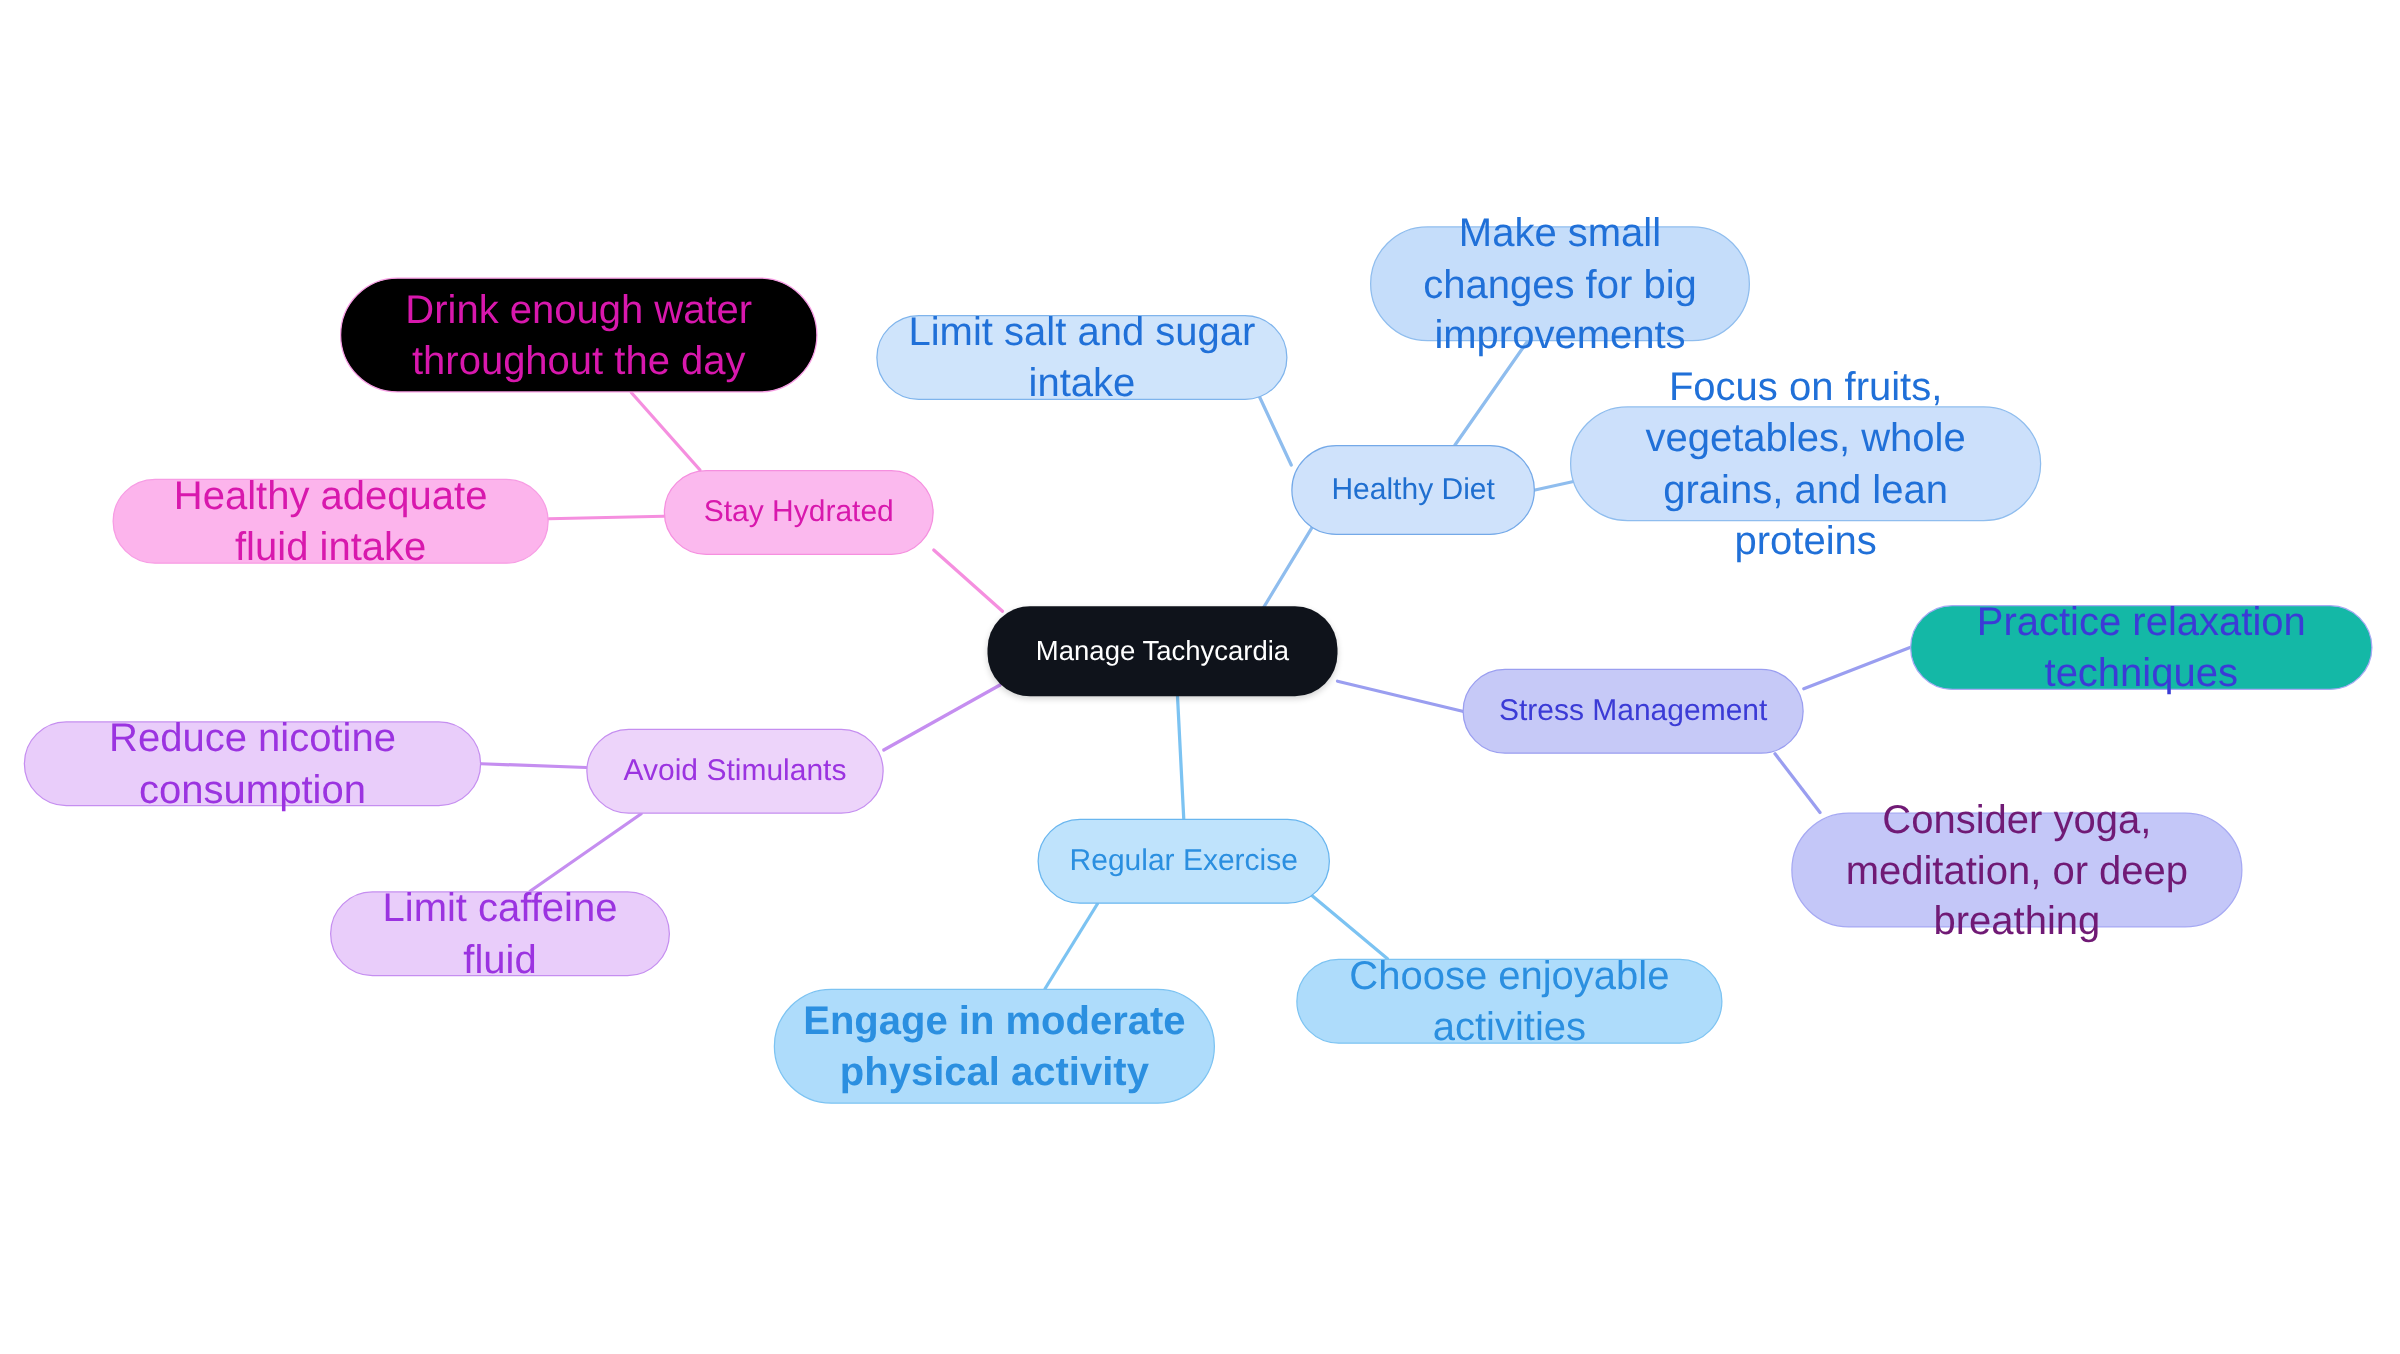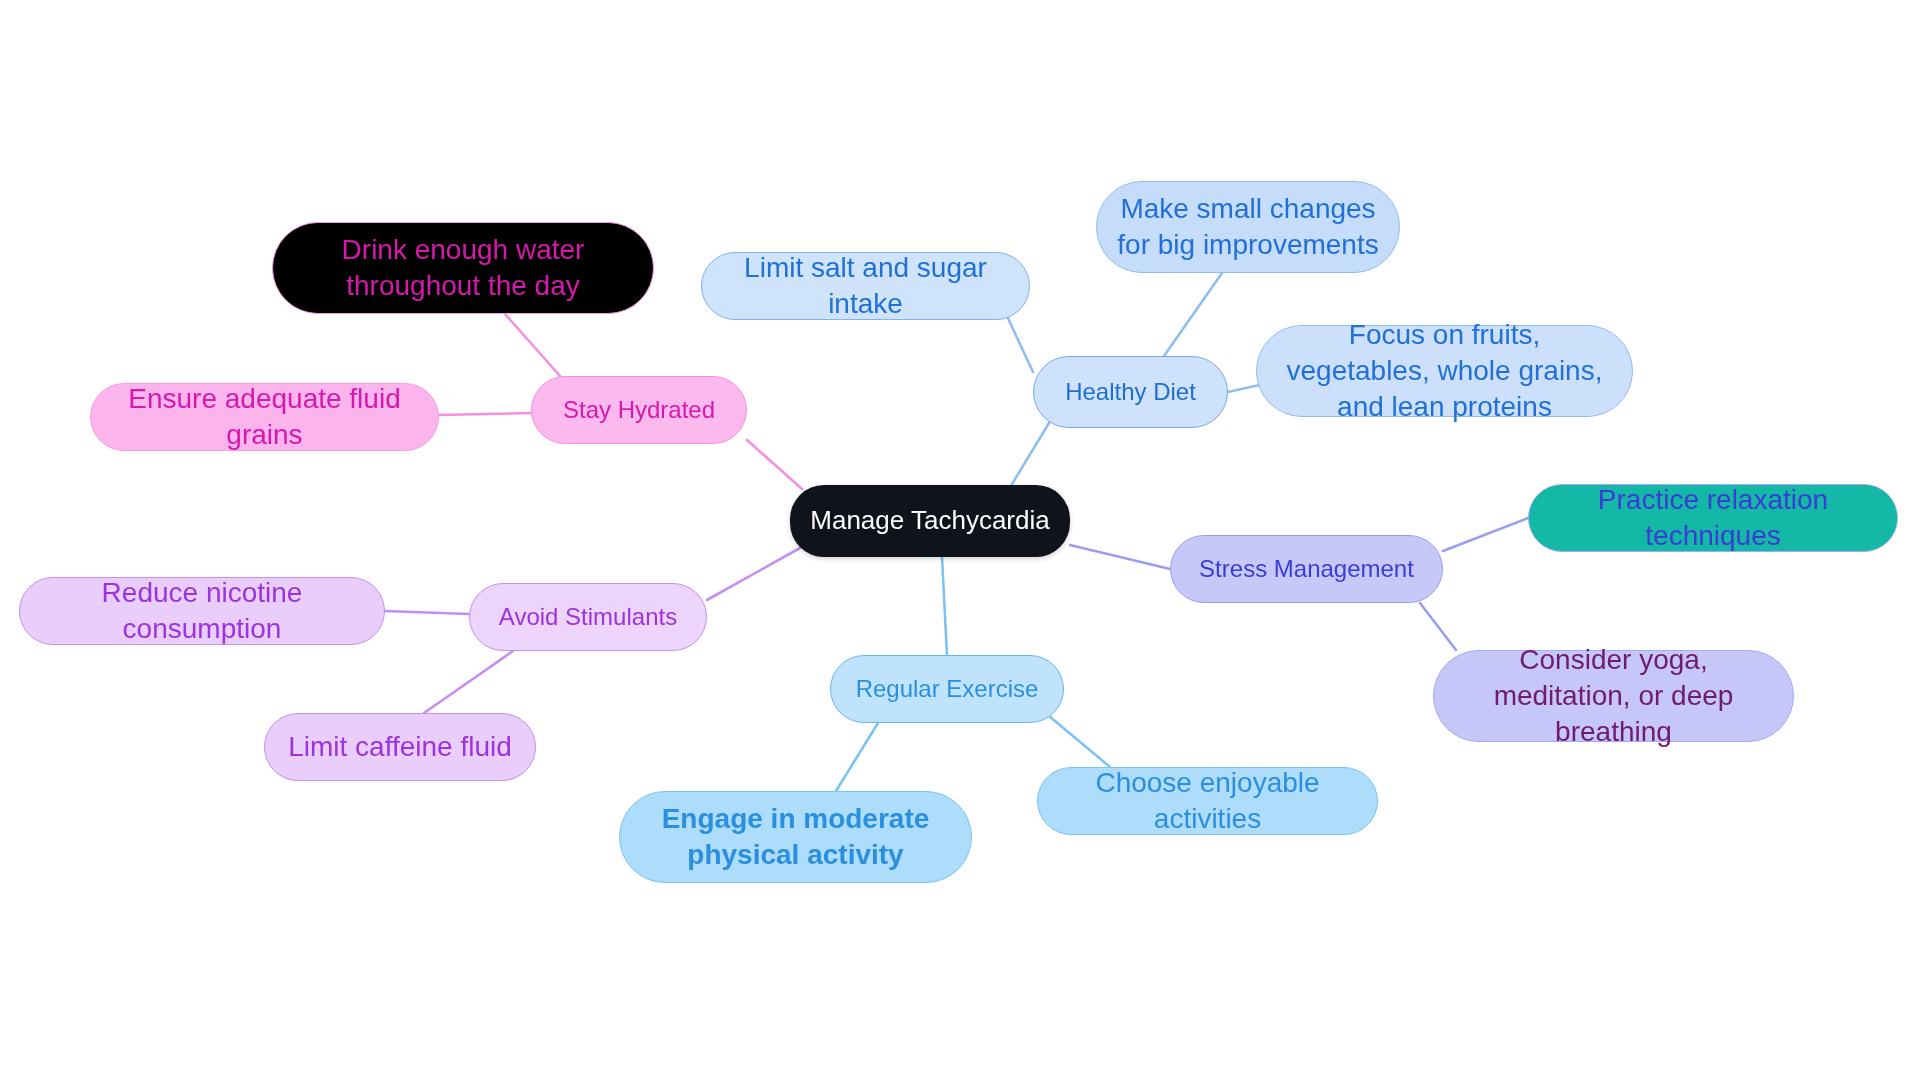--- a/index.html
+++ b/index.html
@@ -42,30 +42,30 @@
   }
   .node-label {
     display: block;
     white-space: pre-line;
   }
   .node.root {
     background: #0f131b;
     color: #ffffff;
     border: none;
     border-radius: 34px;
-    font-size: 26px;
+    font-size: 22px;
     box-shadow: 0 2px 5px rgba(0,0,0,0.18);
   }
   .node.branch {
     font-size: 24px;
     border-width: 1.6px;
     border-style: solid;
   }
   .node.leaf {
-    font-size: 28px;
+    font-size: 32px;
     border-width: 1.6px;
     border-style: solid;
   }
 </style>
 </head>
 <body>
 
 <div id="mindmap-canvas">
   <svg id="edge-layer" viewBox="0 0 1920 1083">
       <line x1="1006" y1="494" x2="1069" y2="390" stroke="#8fbdee" stroke-width="2.6" stroke-linecap="round"></line>
@@ -110,21 +110,21 @@
       <div class="node leaf" style="left: 19px; top: 577px; width: 366px; height: 68px; background: rgb(233, 205, 250); color: rgb(155, 51, 224); border-color: rgb(197, 142, 240);">
         <span class="node-label">Reduce nicotine consumption</span>
       </div>
       <div class="node leaf" style="left: 264px; top: 713px; width: 272px; height: 68px; background: rgb(233, 205, 250); color: rgb(155, 51, 224); border-color: rgb(197, 142, 240);">
         <span class="node-label">Limit caffeine fluid</span>
       </div>
       <div class="node leaf" style="left: 272px; top: 222px; width: 382px; height: 92px; background: #000000; color: rgb(216, 24, 173); border-color: rgb(247, 156, 228);">
         <span class="node-label">Drink enough water throughout the day</span>
       </div>
       <div class="node leaf" style="left: 90px; top: 383px; width: 349px; height: 68px; background: rgb(252, 180, 236); color: rgb(216, 24, 173); border-color: rgb(247, 156, 228);">
-        <span class="node-label">Ensure adequate fluid grains</span>
+        <span class="node-label">Healthy adequate fluid intake</span>
       </div>
       <div class="node branch" style="left: 1033px; top: 356px; width: 195px; height: 72px; background: rgb(207, 226, 251); color: rgb(31, 111, 208); border-color: rgb(116, 169, 232); text-align: right;">
         <span class="node-label">Healthy Diet</span>
       </div>
       <div class="node branch" style="left: 1170px; top: 535px; width: 273px; height: 68px; background: rgb(198, 201, 247); color: rgb(59, 59, 214); border-color: rgb(154, 158, 240);">
         <span class="node-label">Stress Management</span>
       </div>
       <div class="node branch" style="left: 830px; top: 655px; width: 234px; height: 68px; background: rgb(191, 227, 252); color: rgb(43, 143, 224); border-color: rgb(105, 182, 239);">
         <span class="node-label">Regular Exercise</span>
       </div>

